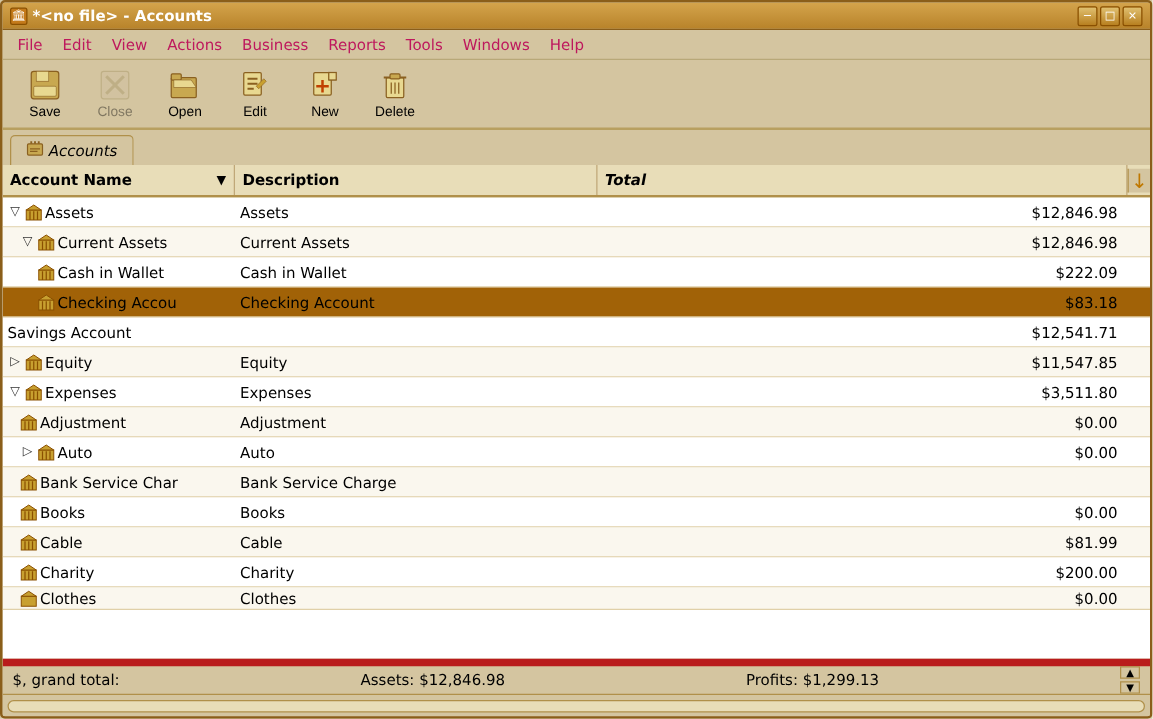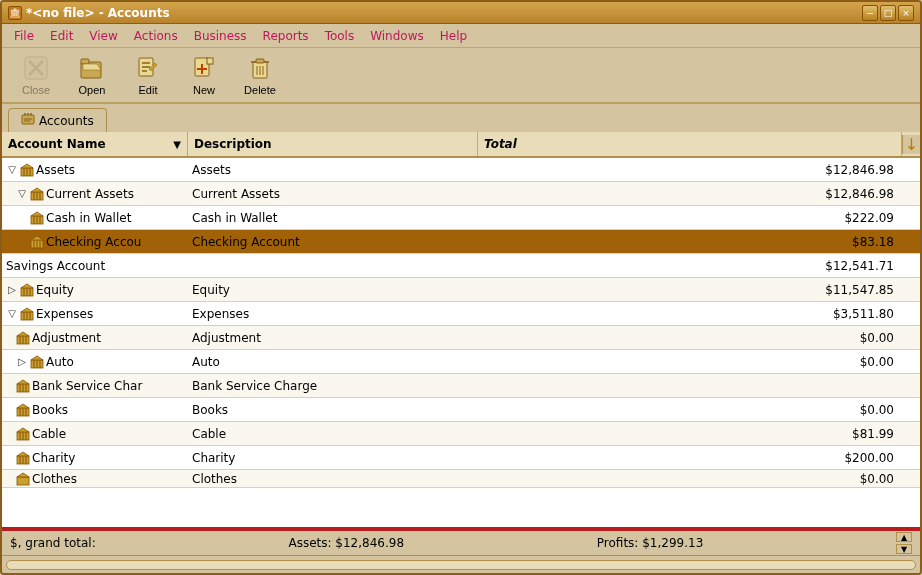--- a/index.html
+++ b/index.html
@@ -110,20 +110,21 @@
       background: #d4c5a0;
       border: 1px solid #b0904a;
       border-bottom: none;
       padding: 3px 12px;
       border-radius: 4px 4px 0 0;
       display: flex;
       align-items: center;
       gap: 4px;
       font-size: 12px;
       cursor: pointer;
+      font-style: italic;
     }
 
     
     .col-header {
       display: flex;
       background: #e8ddb8;
       border-bottom: 2px solid #b0904a;
       height: 26px;
       align-items: center;
     }
@@ -195,21 +196,21 @@
     .expand-arrow {
       width: 12px; height: 12px;
       display: inline-flex; align-items: center; justify-content: center;
       font-size: 10px; color: #333;
       flex-shrink: 0;
     }
 
     
     .status-bar {
       background: #d4c5a0;
-      border-top: 4px solid #b91c1c;
+      border-top: 6px solid #b91c1c;
       height: 28px;
       display: flex;
       align-items: center;
       padding: 0 8px;
       font-size: 12px;
       justify-content: space-between;
     }
 
     
     .scrollbar-area {
@@ -283,20 +284,30 @@
     <span class="menu-item">View</span>
     <span class="menu-item">Actions</span>
     <span class="menu-item">Business</span>
     <span class="menu-item">Reports</span>
     <span class="menu-item">Tools</span>
     <span class="menu-item">Windows</span>
     <span class="menu-item">Help</span>
   </div>
 
   <div class="toolbar">
+    <button class="toolbar-btn">
+      <div class="btn-icon">
+        <svg width="26" height="26" viewBox="0 0 26 26">
+          <rect x="2" y="2" width="22" height="22" rx="2" fill="#c8a850" stroke="#8a6020" stroke-width="1"></rect>
+          <rect x="6" y="2" width="10" height="8" fill="#e8d890" stroke="#8a6020" stroke-width="0.5"></rect>
+          <rect x="4" y="14" width="18" height="8" rx="1" fill="#e8d890" stroke="#8a6020" stroke-width="0.5"></rect>
+        </svg>
+      </div>
+      <span>Save</span>
+    </button>
     <button class="toolbar-btn disabled">
       <div class="btn-icon">
         <svg width="26" height="26" viewBox="0 0 26 26">
           <rect x="2" y="2" width="22" height="22" rx="2" fill="#d0c0a0" stroke="#a09060" stroke-width="1"></rect>
           <line x1="6" y1="6" x2="20" y2="20" stroke="#a09060" stroke-width="2.5"></line>
           <line x1="20" y1="6" x2="6" y2="20" stroke="#a09060" stroke-width="2.5"></line>
         </svg>
       </div>
       <span>Close</span>
     </button>

